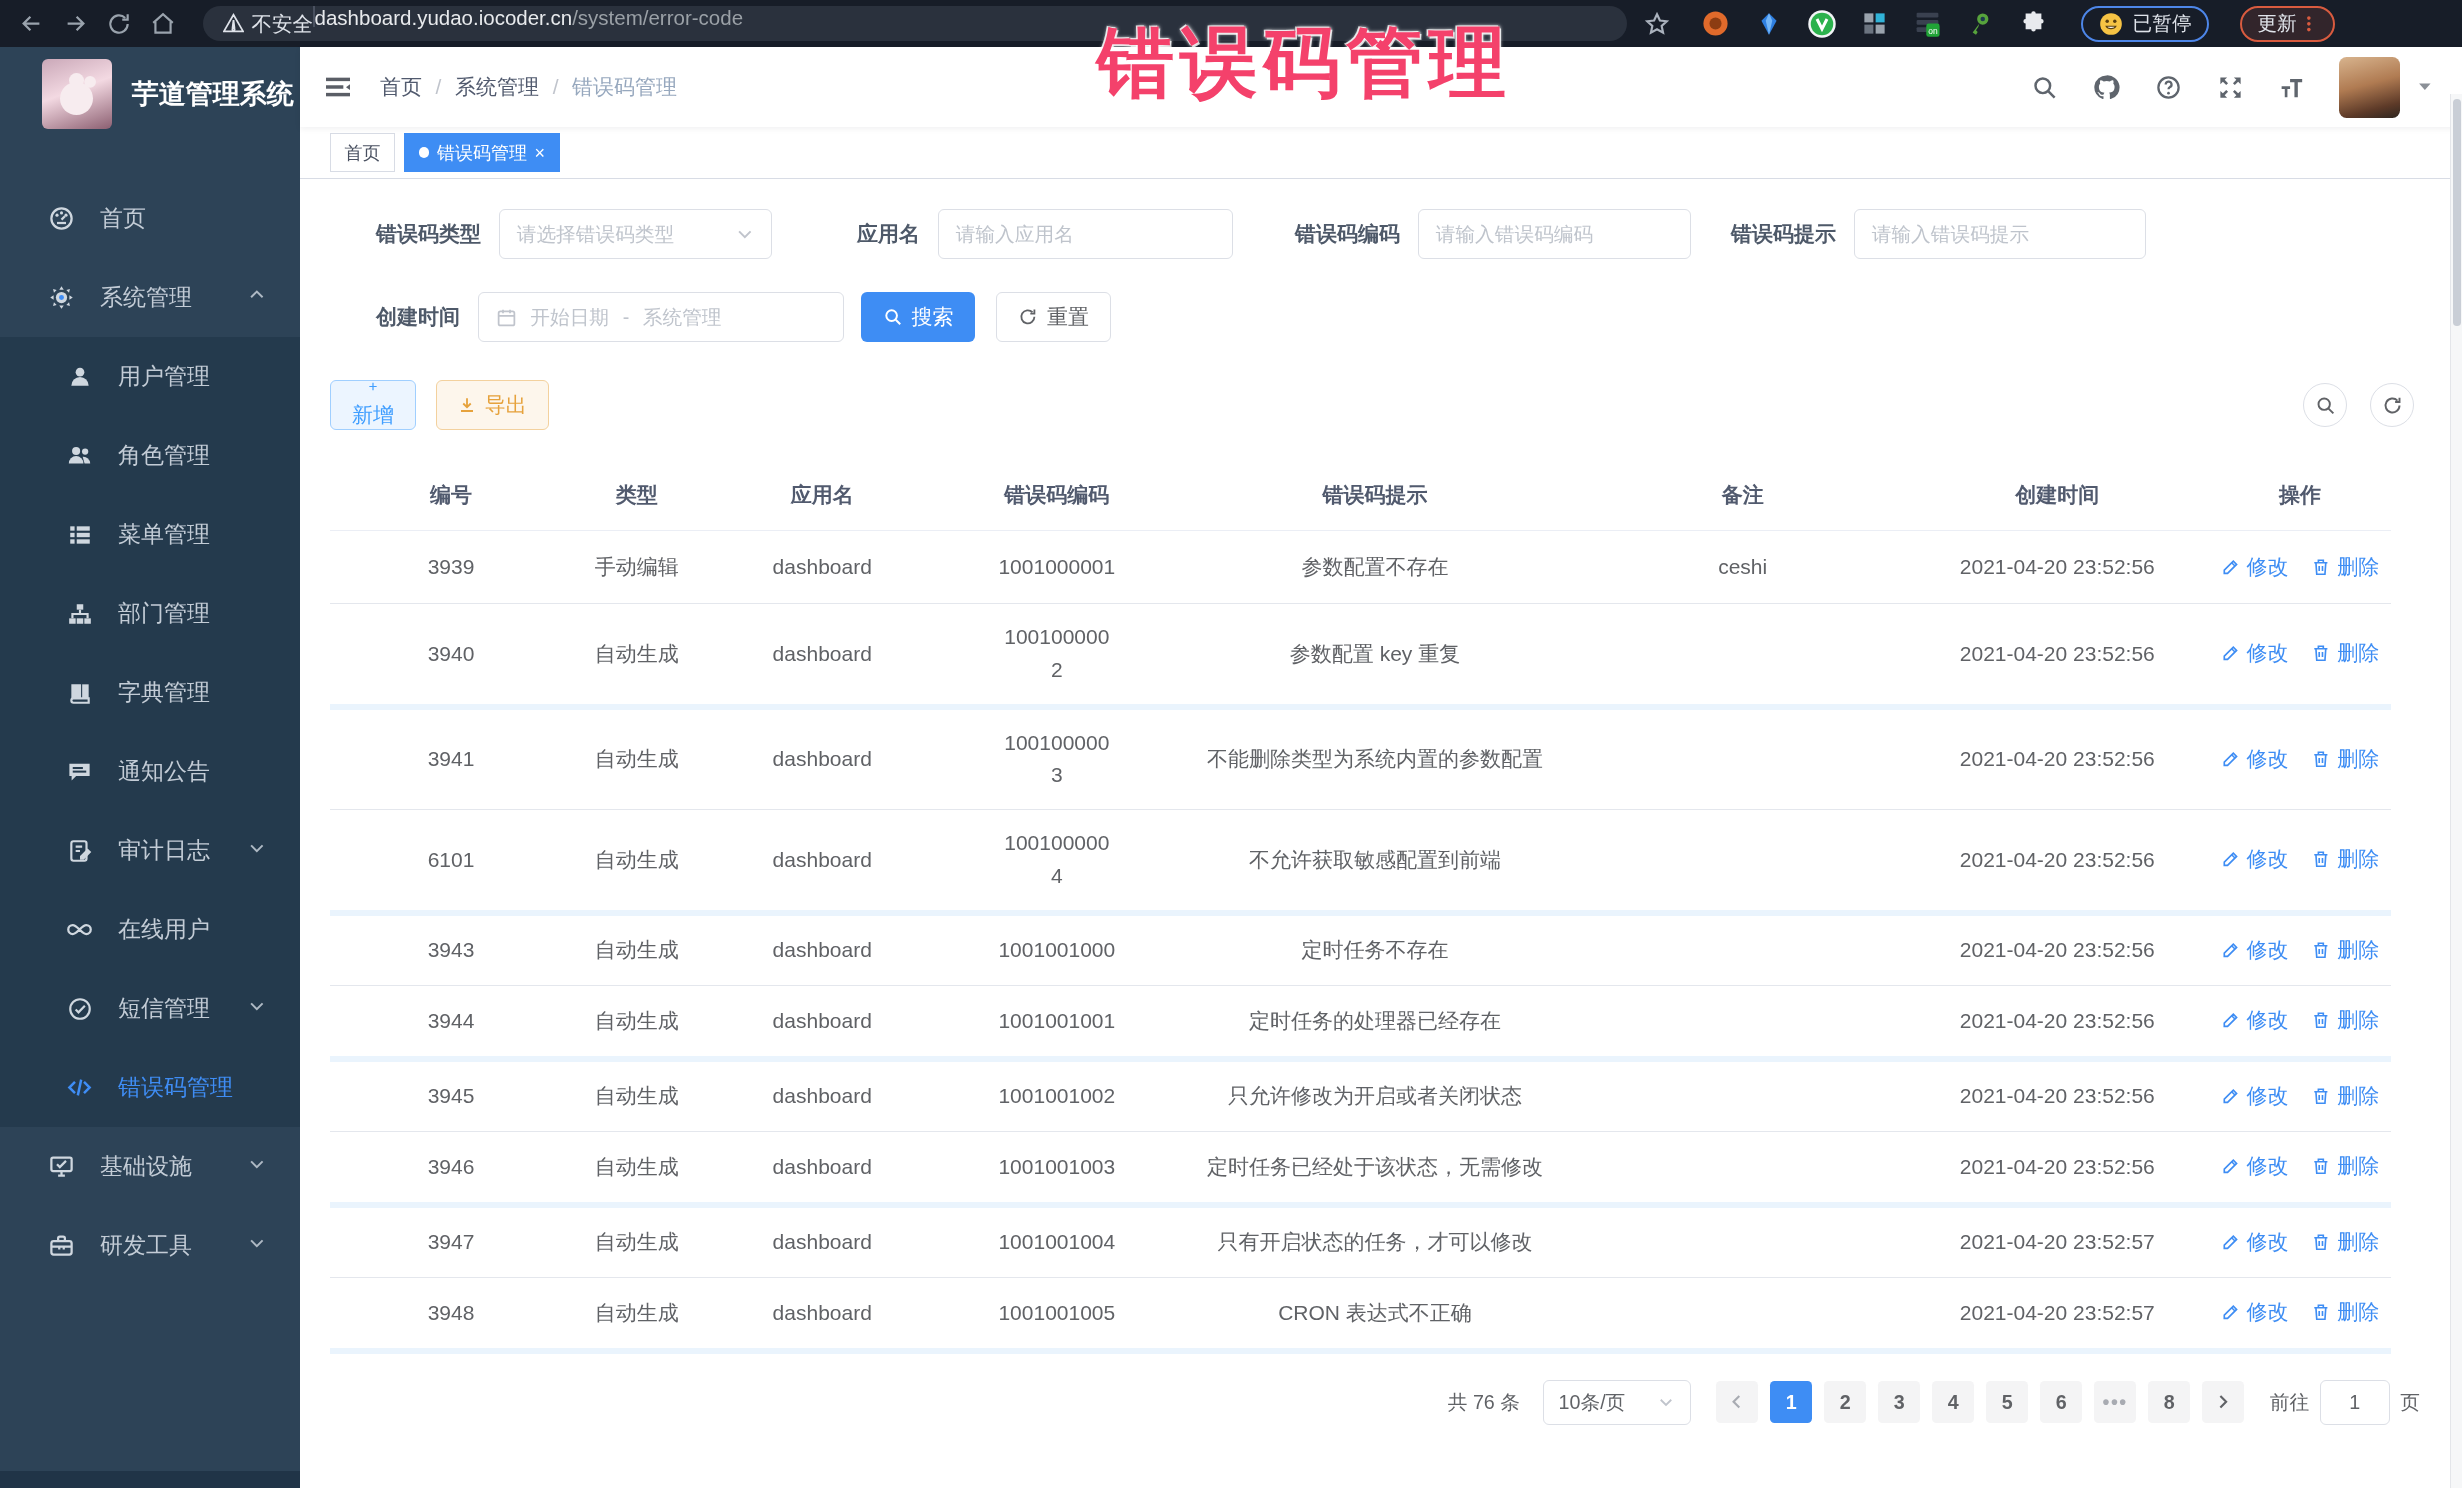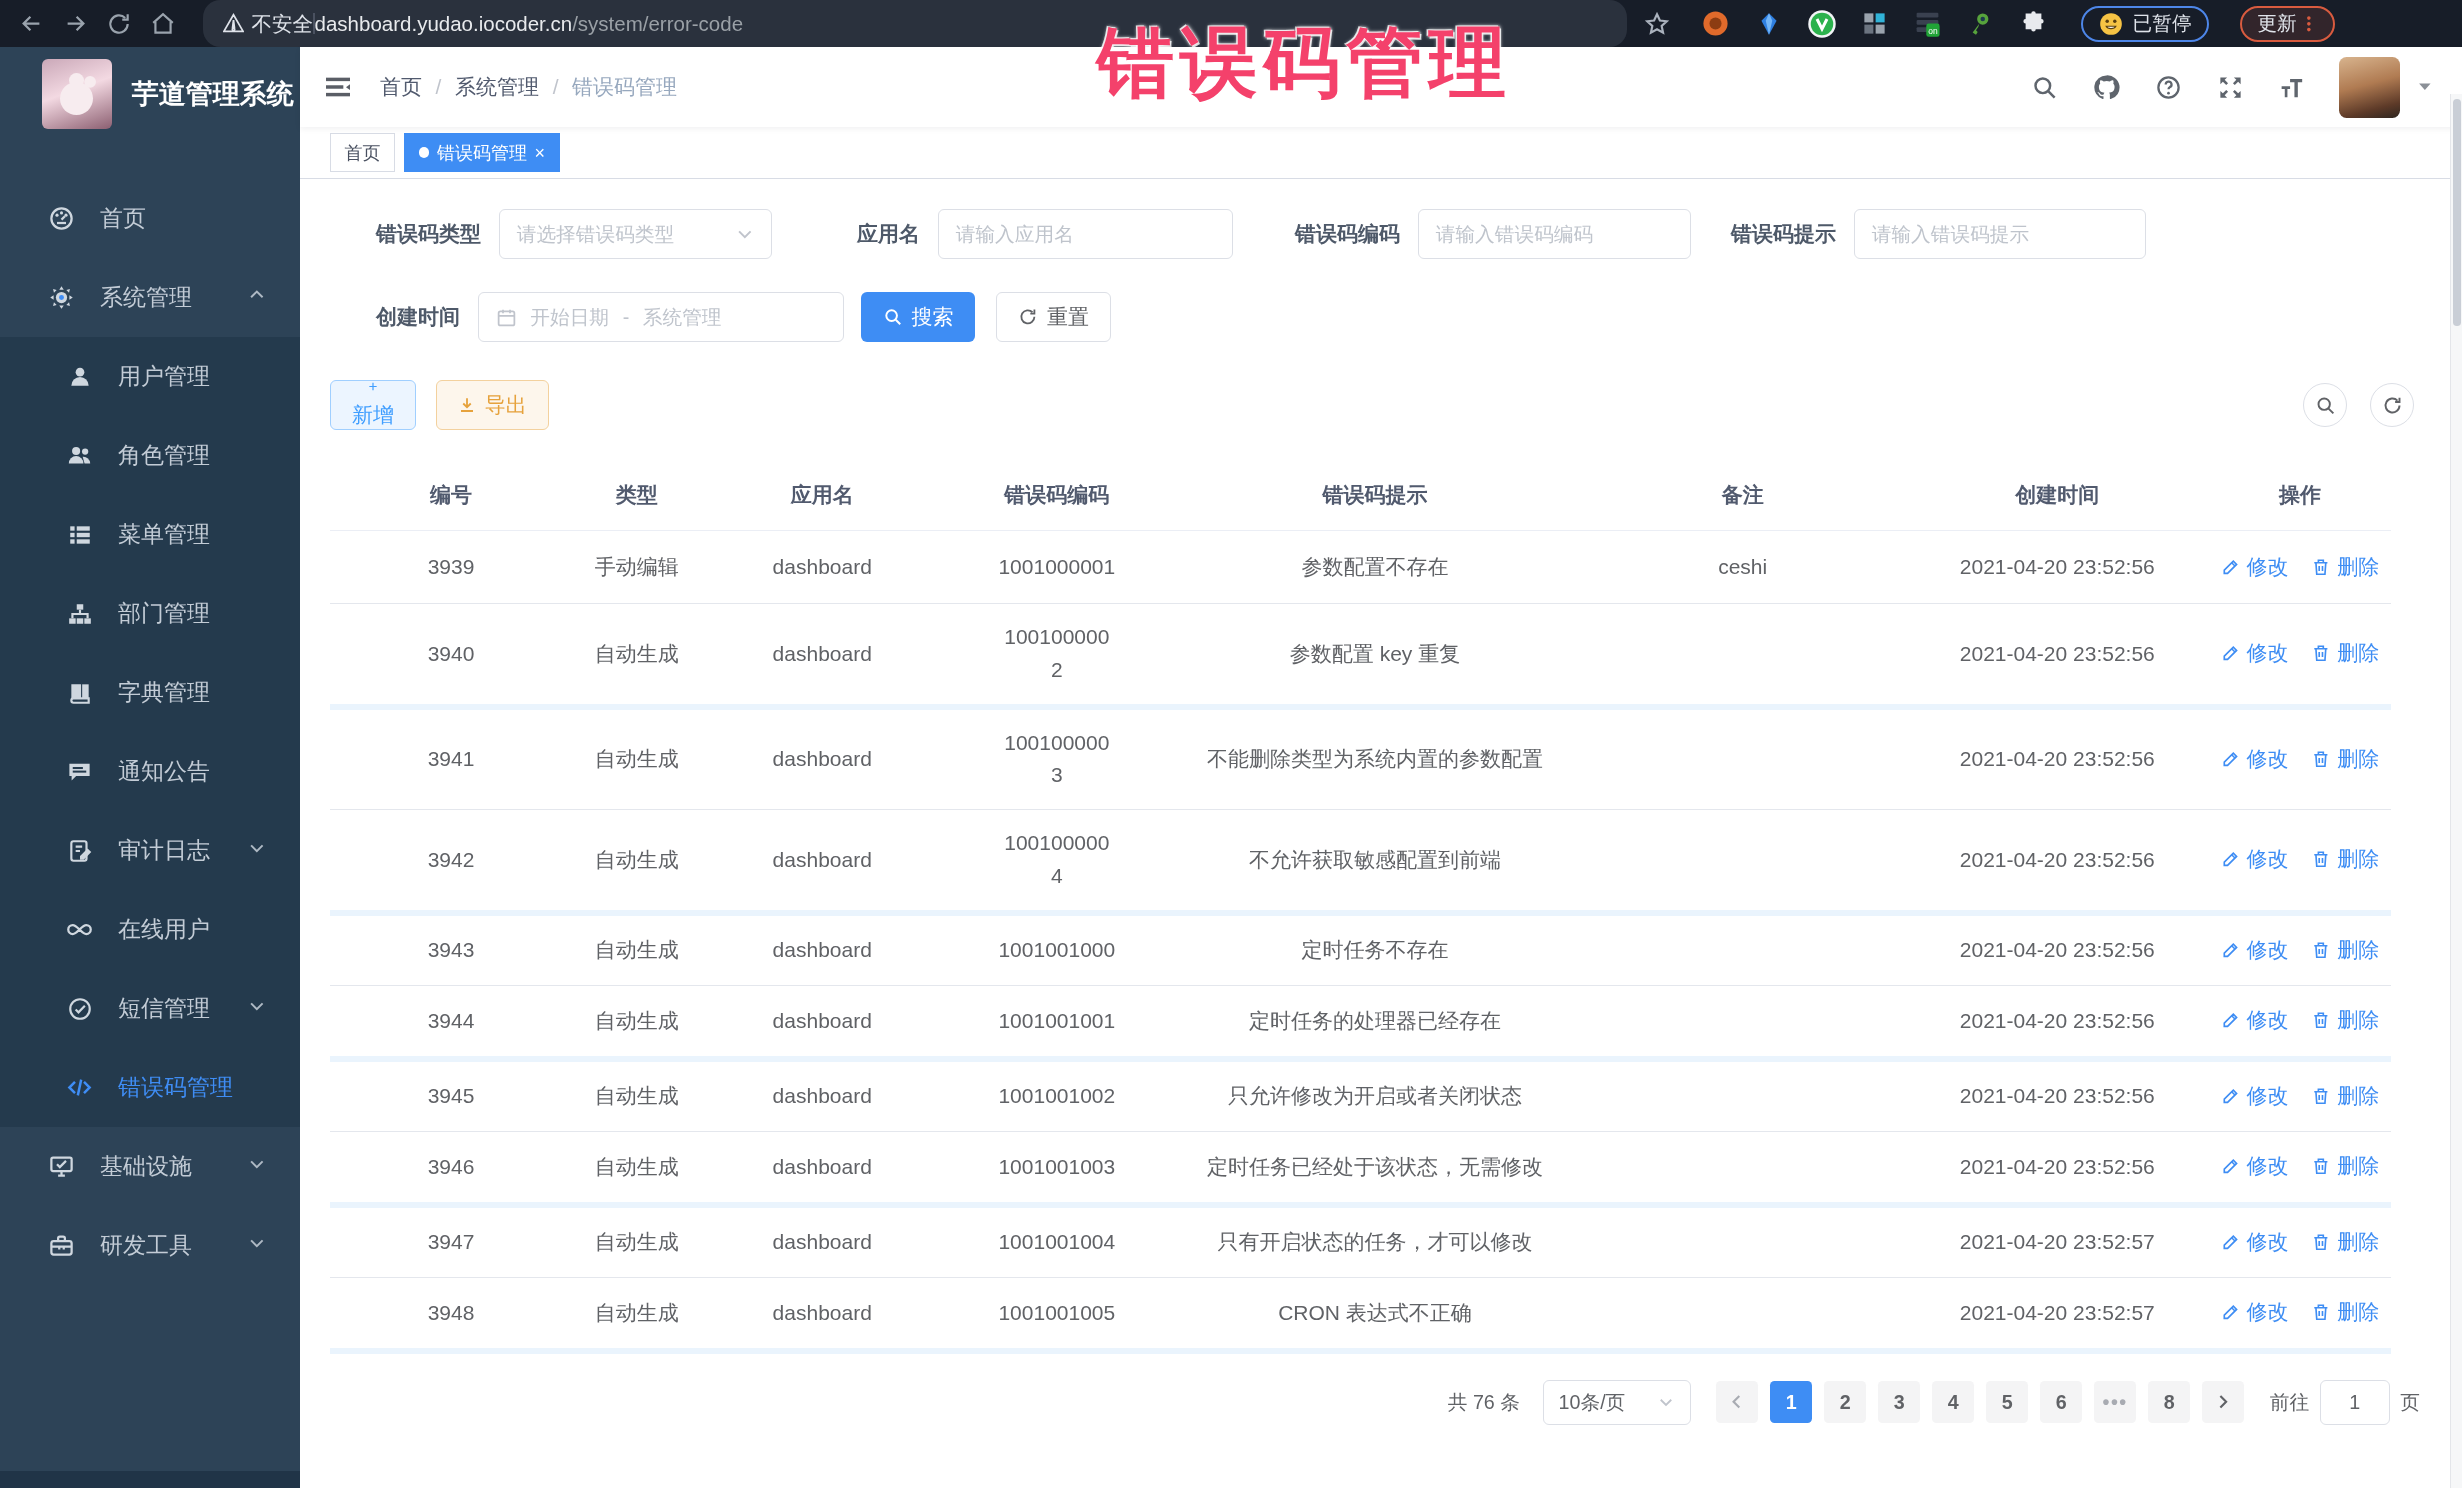--- a/index.html
+++ b/index.html
@@ -2,21 +2,21 @@
 <html style="font-size:12px"><head>
 <meta charset="utf-8">
 <style>
   * { margin:0; padding:0; box-sizing:border-box; }
   html,body { width:2462px; height:1488px; overflow:hidden; font-family:"Liberation Sans","DejaVu Sans",sans-serif; background:#fff; }
 
   
   .chrome { height:47px; background:#171d28; display:flex; align-items:center; padding:0 16.7px; gap:15px; position:relative; }
   .chrome svg { display:block; }
   .nav-ic { width:29px; height:29px; flex:0 0 auto; display:flex; align-items:center; justify-content:center; }
-  .url-pill { height:47px; width:1424px; background:#2a313d; border-radius:17.4px; display:flex; align-items:center; padding:0 19.7px; margin-left:10.6px; }
+  .url-pill { height:35px; width:1424px; background:#2a313d; border-radius:17.4px; display:flex; padding:0 19.7px; margin-left:10.6px; }
   .url-sec { color:#dfe3ea; font-size:20.5px; display:flex; align-items:center; gap:7.6px; }
   .url-div { width:1.5px; height:21px; background:#4a5160; }
   .url-text { font-size:20.5px; color:#e8eaed; white-space:nowrap; }
   .url-text .path { color:#9aa0a6; }
   .ext-row { display:flex; align-items:center; gap:23px; margin-left:13.6px; }
   .ext { width:30px; height:30px; display:flex; align-items:center; justify-content:center; position:relative; }
   .pill { height:36px; border-radius:18px; display:flex; align-items:center; gap:9px; padding:0 15px; font-size:19.7px; color:#dfe3ea; margin-left:16.7px; }
   .pill.paused { border:2.3px solid #4d86e8; }
   .pill.update { border:2.3px solid #d95b3f; background:rgba(217,91,63,.14); gap:2px; }
 
@@ -622,21 +622,21 @@
               <td></td>
               <td>2021-04-20 23:52:56</td>
               <td><span class="oplink"><svg width="19.7" height="19.7" viewBox="0 0 24 24" fill="none" stroke="#3e8df4" stroke-width="2">
                     <path d="M4 20h4l11-11-4-4L4 16z"></path>
                     <path d="M13 7l4 4"></path>
                   </svg>修改</span><span class="oplink"><svg width="19.7" height="19.7" viewBox="0 0 24 24" fill="none" stroke="#3e8df4" stroke-width="2">
                     <path d="M4 7h16M9 7V4h6v3M6 7l1 14h10l1-14M10 11v6M14 11v6"></path>
                   </svg>删除</span></td>
             </tr>
             <tr class="r-tall alt">
-              <td>3942</td>
+              <td>6101</td>
               <td>自动生成</td>
               <td>dashboard</td>
               <td><span class="code-wrap">1001000004</span></td>
               <td>不允许获取敏感配置到前端</td>
               <td></td>
               <td>2021-04-20 23:52:56</td>
               <td><span class="oplink"><svg width="19.7" height="19.7" viewBox="0 0 24 24" fill="none" stroke="#3e8df4" stroke-width="2">
                     <path d="M4 20h4l11-11-4-4L4 16z"></path>
                     <path d="M13 7l4 4"></path>
                   </svg>修改</span><span class="oplink"><svg width="19.7" height="19.7" viewBox="0 0 24 24" fill="none" stroke="#3e8df4" stroke-width="2">

